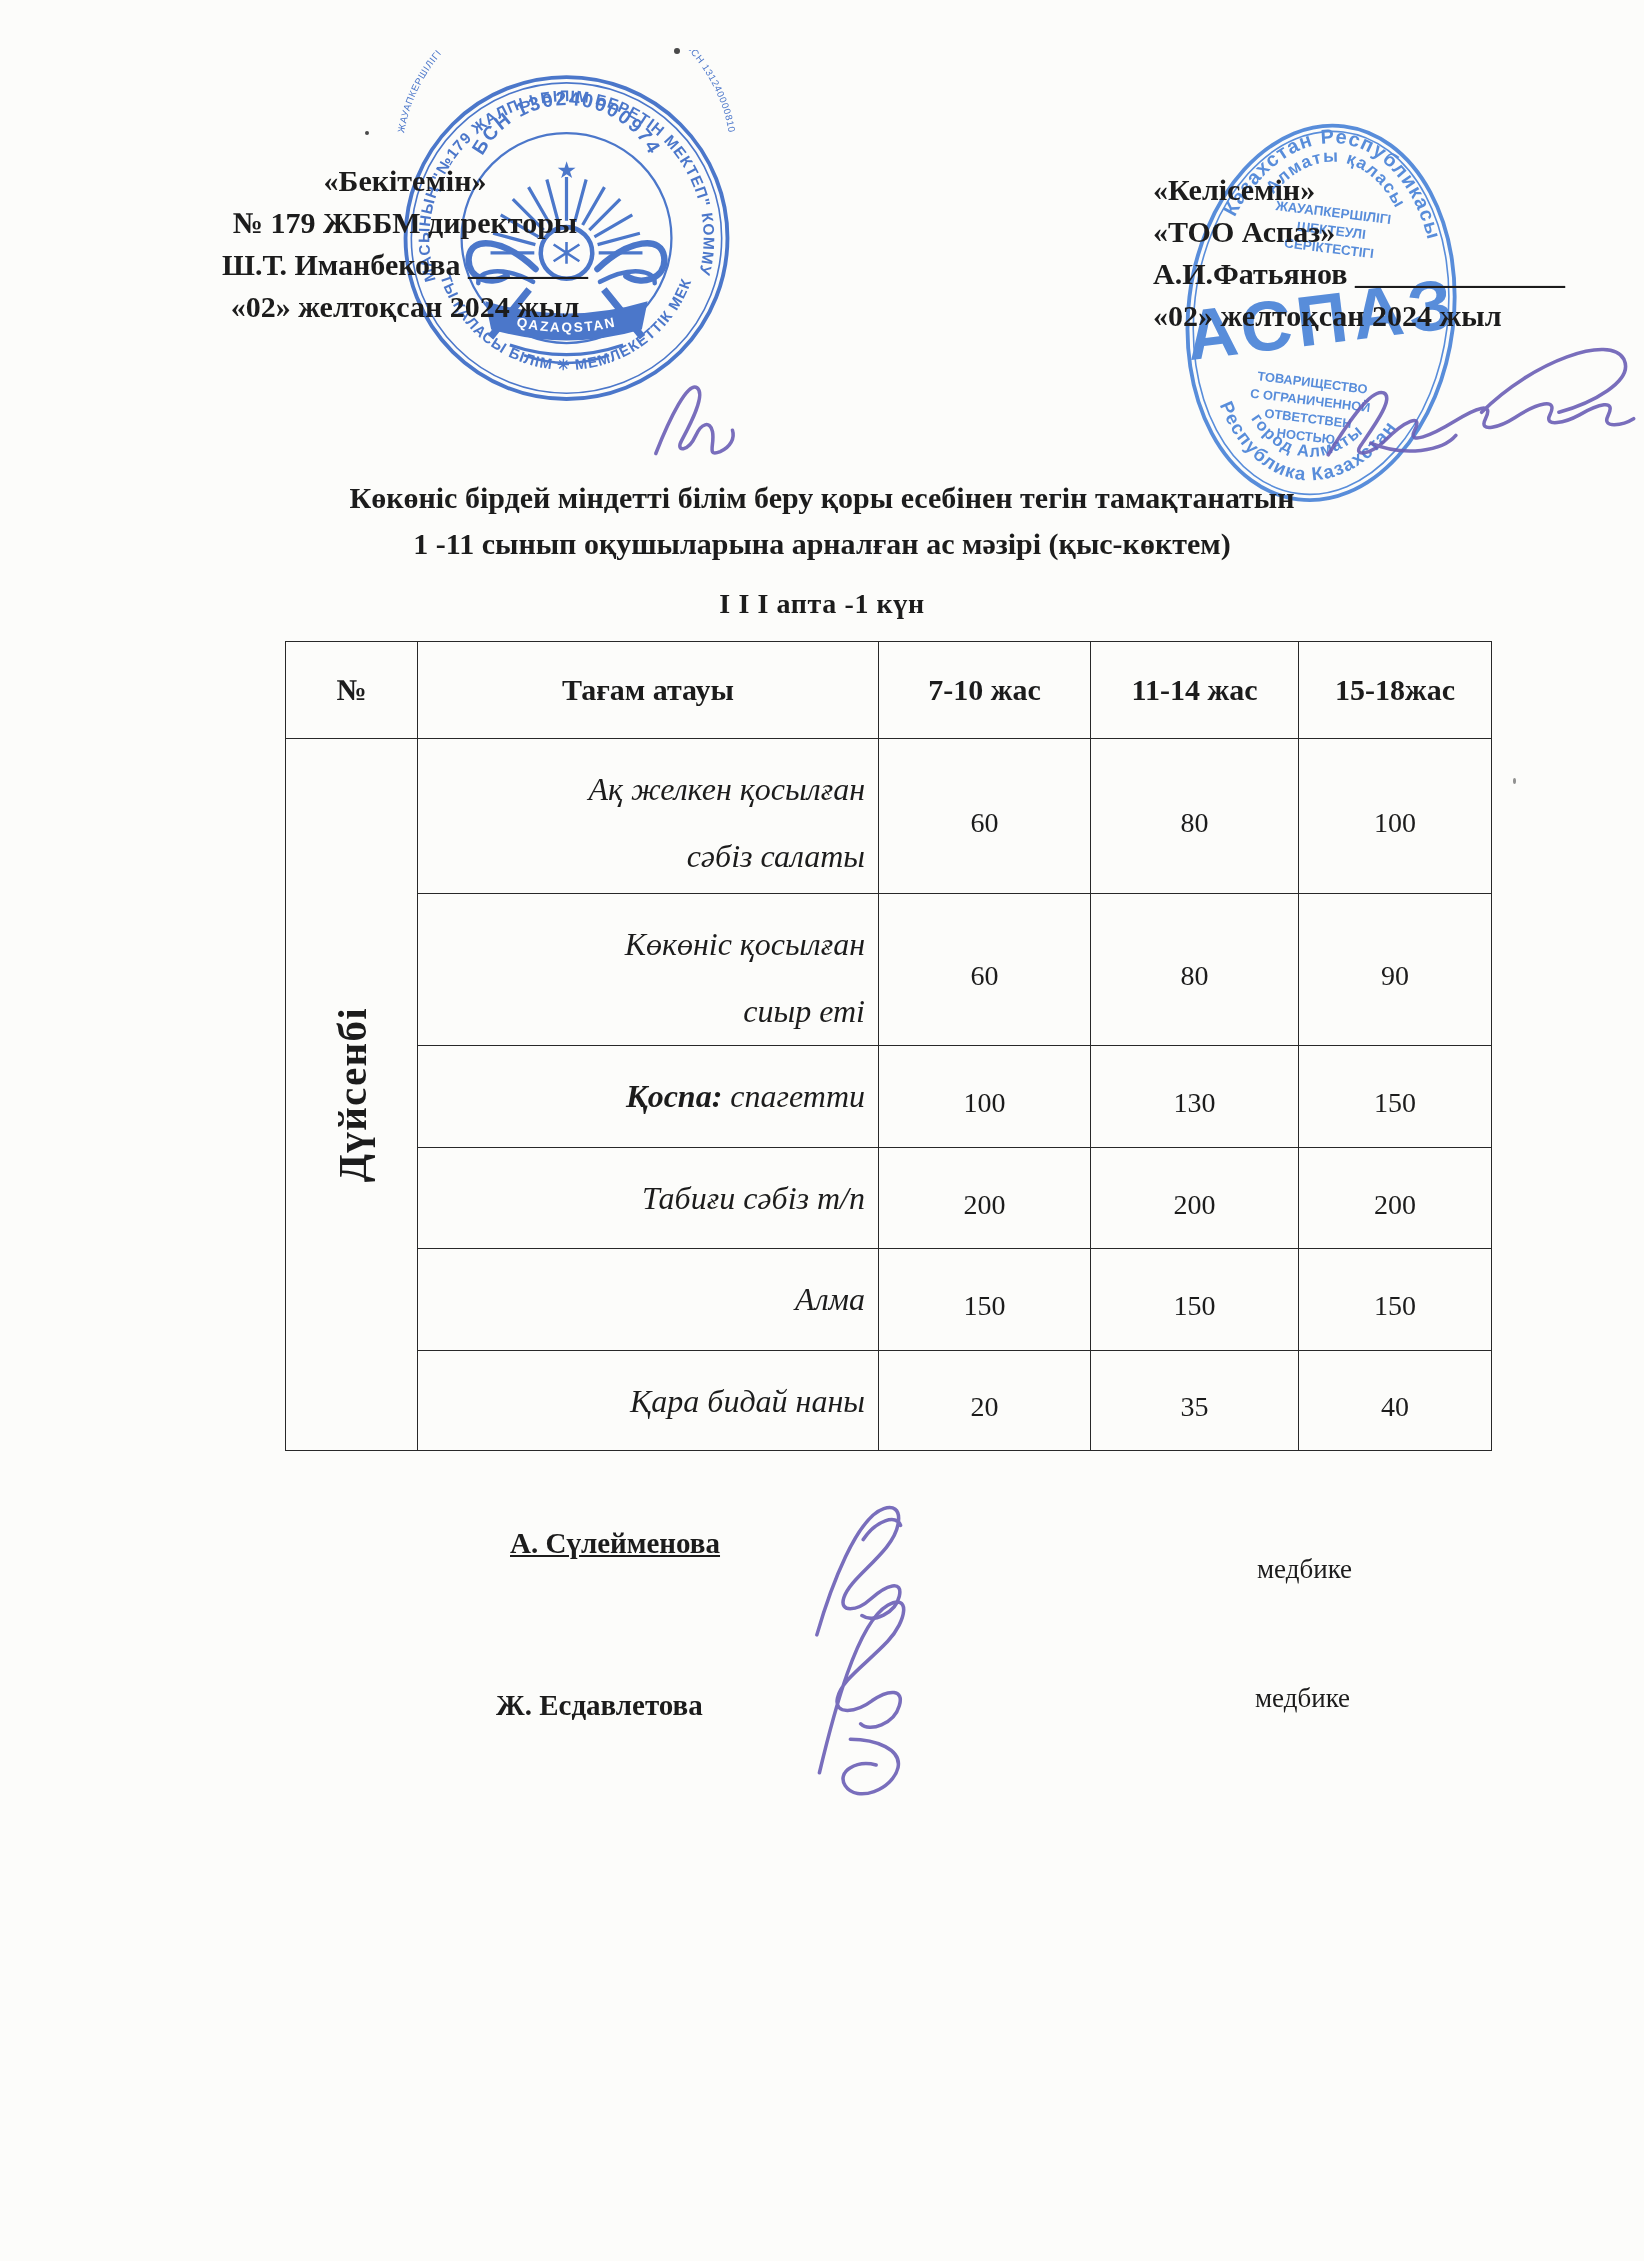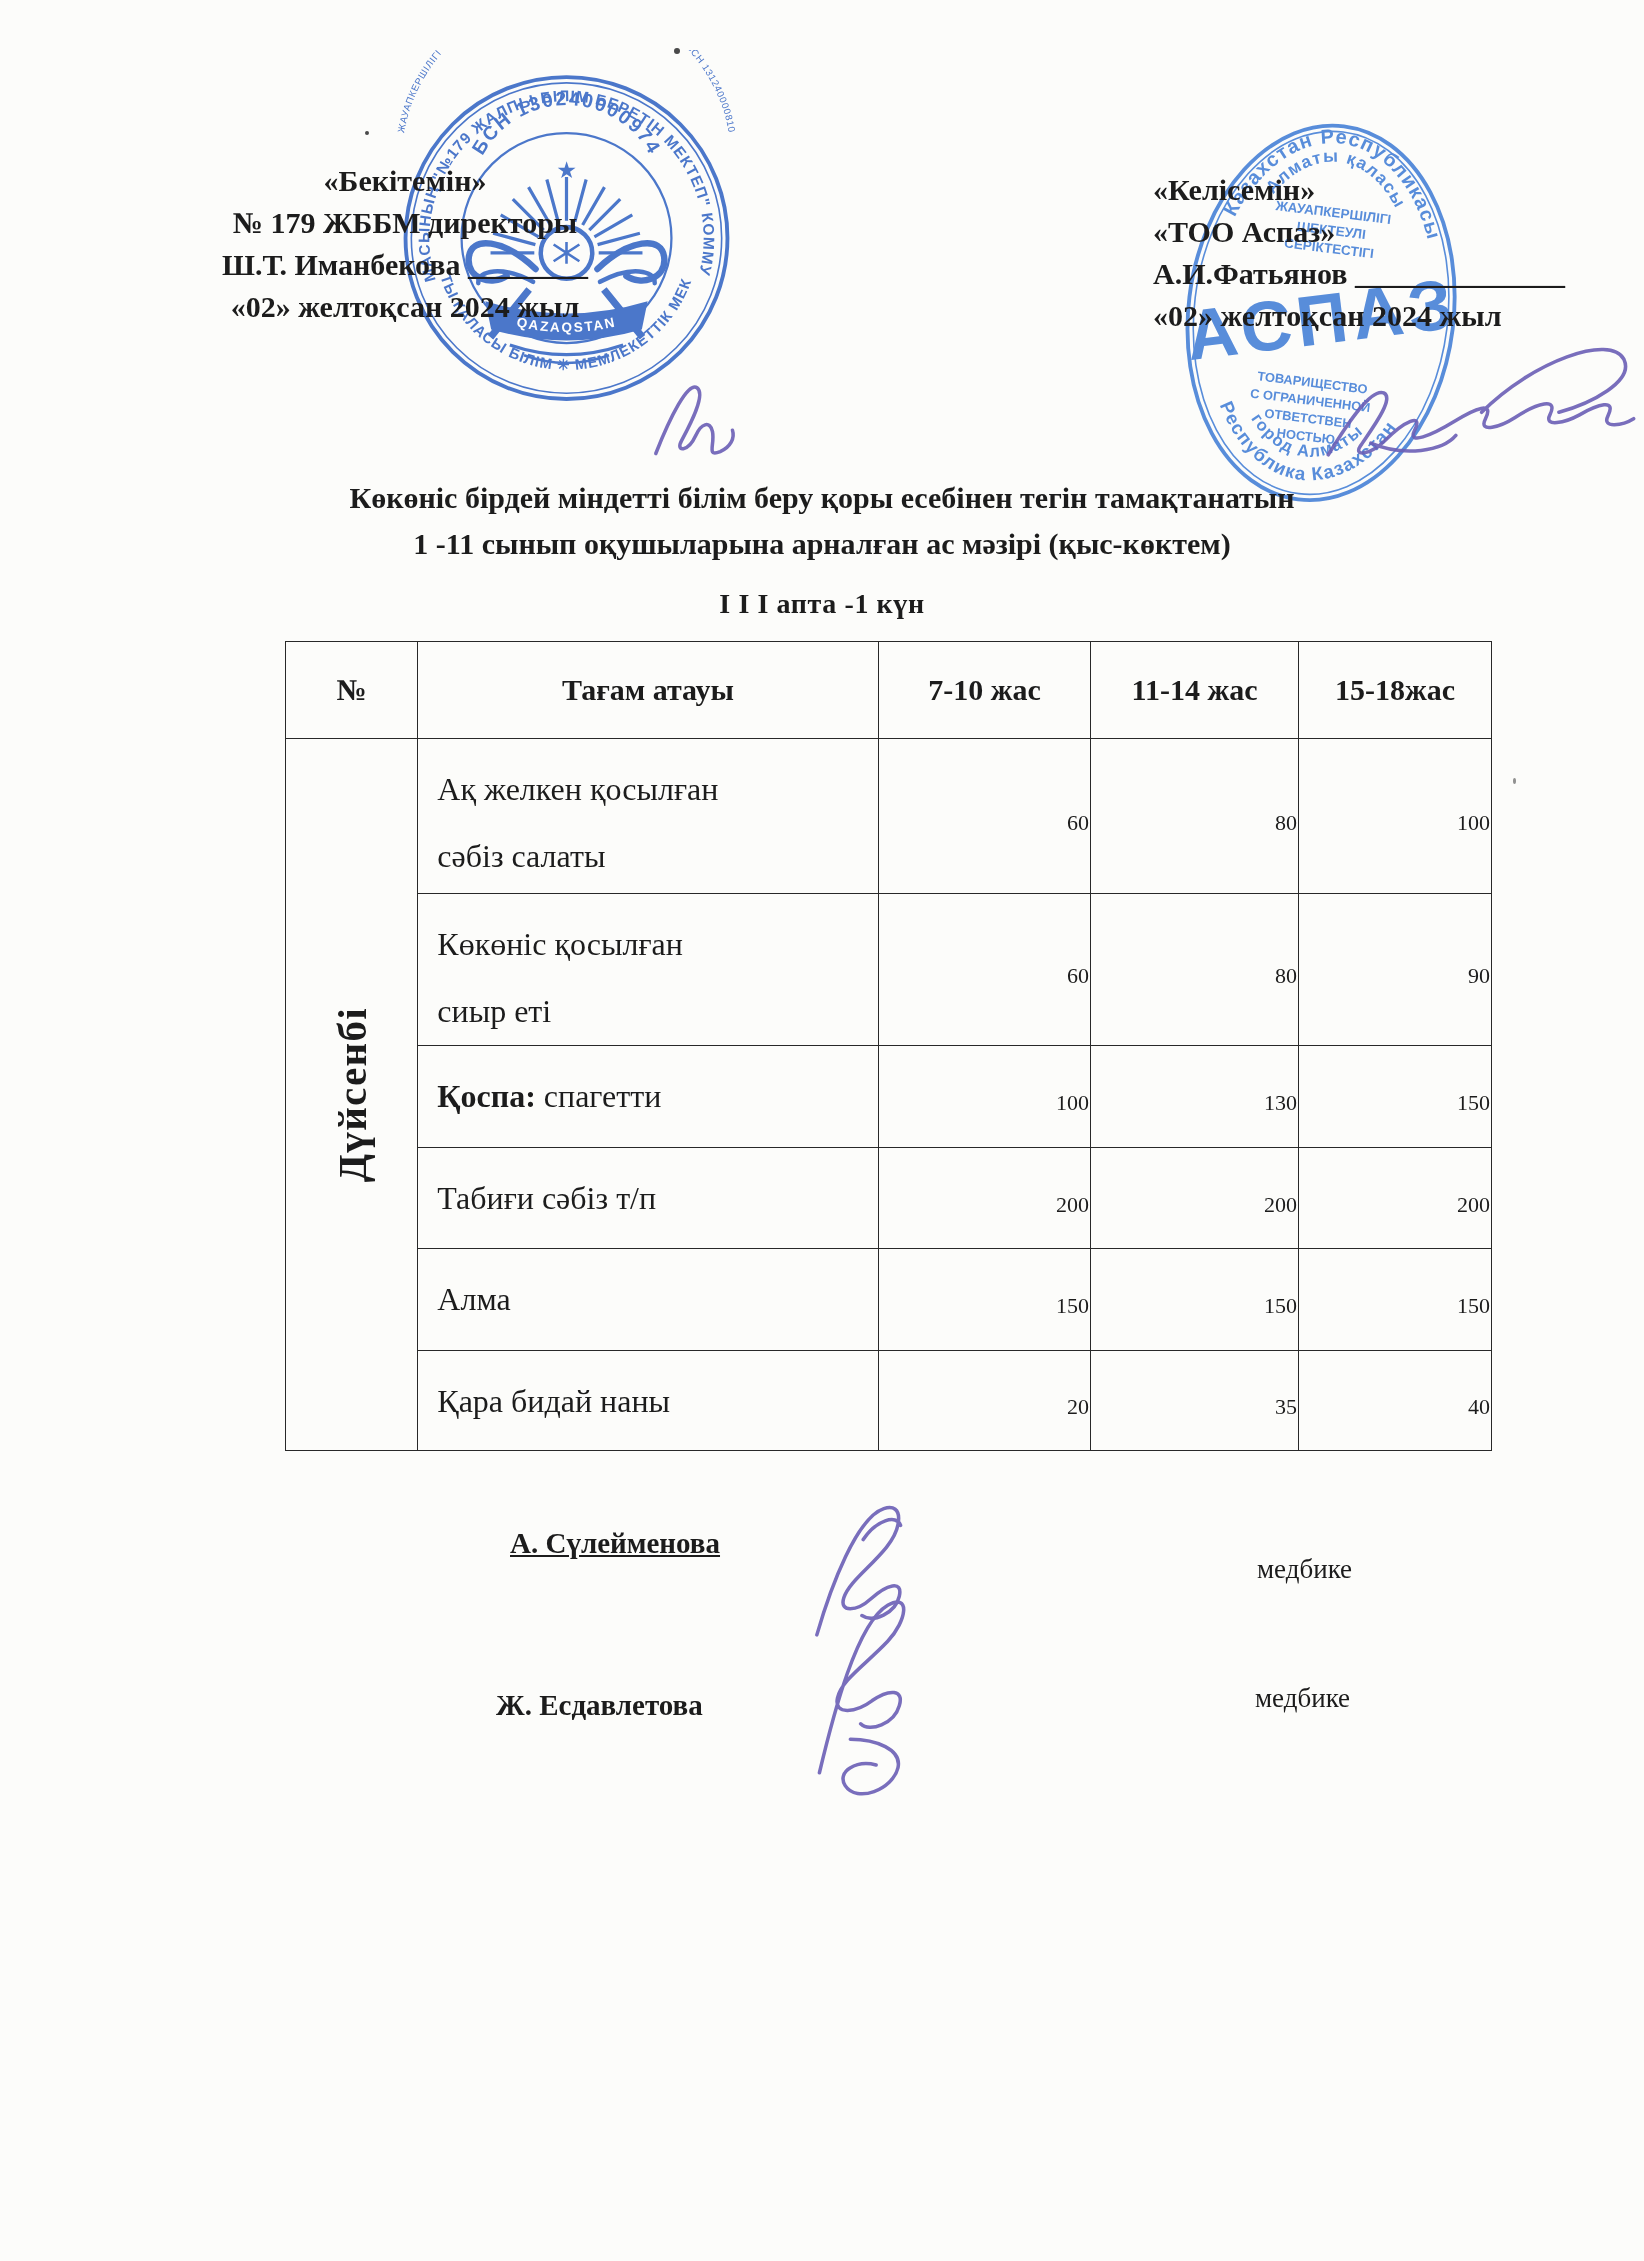--- a/index.html
+++ b/index.html
@@ -15,22 +15,22 @@
   .subtitle{left:0;right:0;top:588px;text-align:center;font-weight:bold;font-size:28px;z-index:5;letter-spacing:0.6px;}
   
   .stamp{z-index:3;opacity:.92;}
   .stamp text{font-family:"Liberation Sans",sans-serif;}
   .sig-overlay{left:0;top:0;z-index:6;pointer-events:none;}
   
   table.menu{position:absolute;left:285px;top:641px;width:1206px;border-collapse:collapse;
              table-layout:fixed;z-index:5;}
   table.menu td,table.menu th{border:1.9px solid #282828;overflow:hidden;}
   th.h{font-size:30px;font-weight:bold;text-align:center;vertical-align:middle;}
-  td.num{font-size:22px;text-align:right;vertical-align:middle;padding-top:14px;font-weight:normal;}
-  td.dish{font-size:32px;text-align:left;vertical-align:top;padding:17px 13px 0 19.3px;line-height:67px;}
+  td.num{font-size:28px;text-align:center;vertical-align:middle;padding-top:14px;font-weight:normal;}
+  td.dish{font-size:32px;text-align:right;vertical-align:top;padding:17px 13px 0 19.3px;line-height:67px;font-style:italic;}
   td.dish .b{font-weight:bold;}
   td.day-cell{text-align:center;vertical-align:middle;}
   .day-rot{writing-mode:vertical-rl;transform:rotate(180deg);font-weight:bold;font-size:41px;
            letter-spacing:1.3px;margin:0 auto;}
   
   .nurse-name{font-weight:bold;font-size:29px;white-space:nowrap;z-index:5;}
   .nurse-role{font-size:27px;white-space:nowrap;z-index:5;margin-left:46px;}
   
   .speck{background:#4a4a4a;border-radius:50%;z-index:2;}
 </style>

